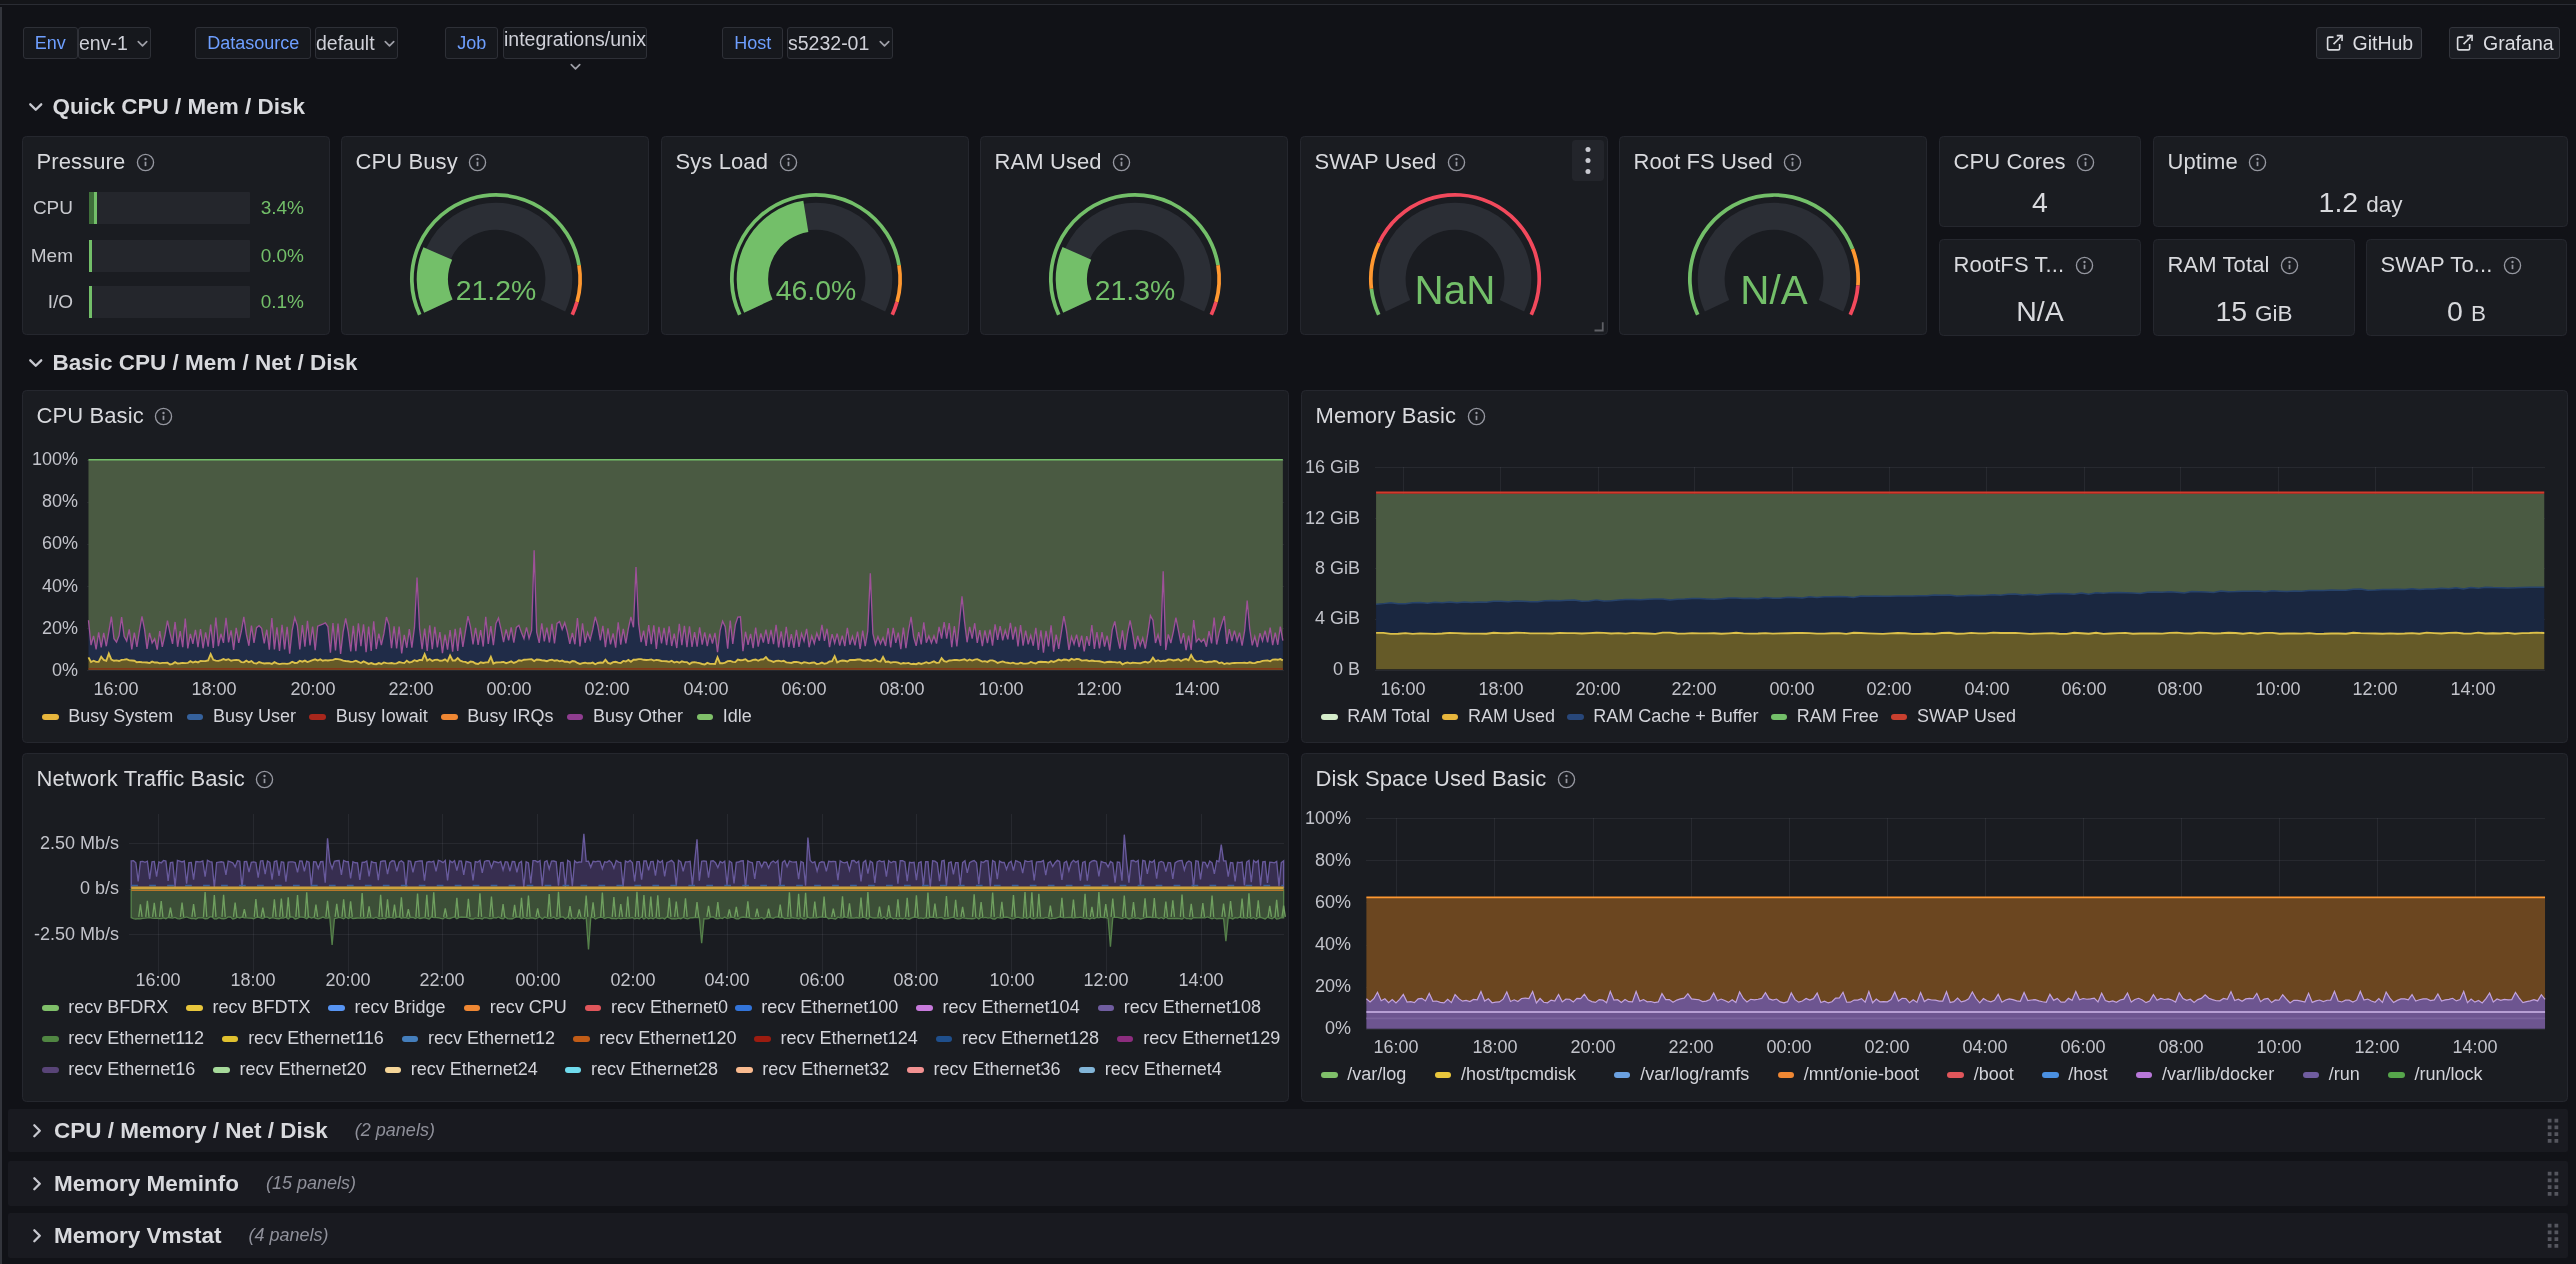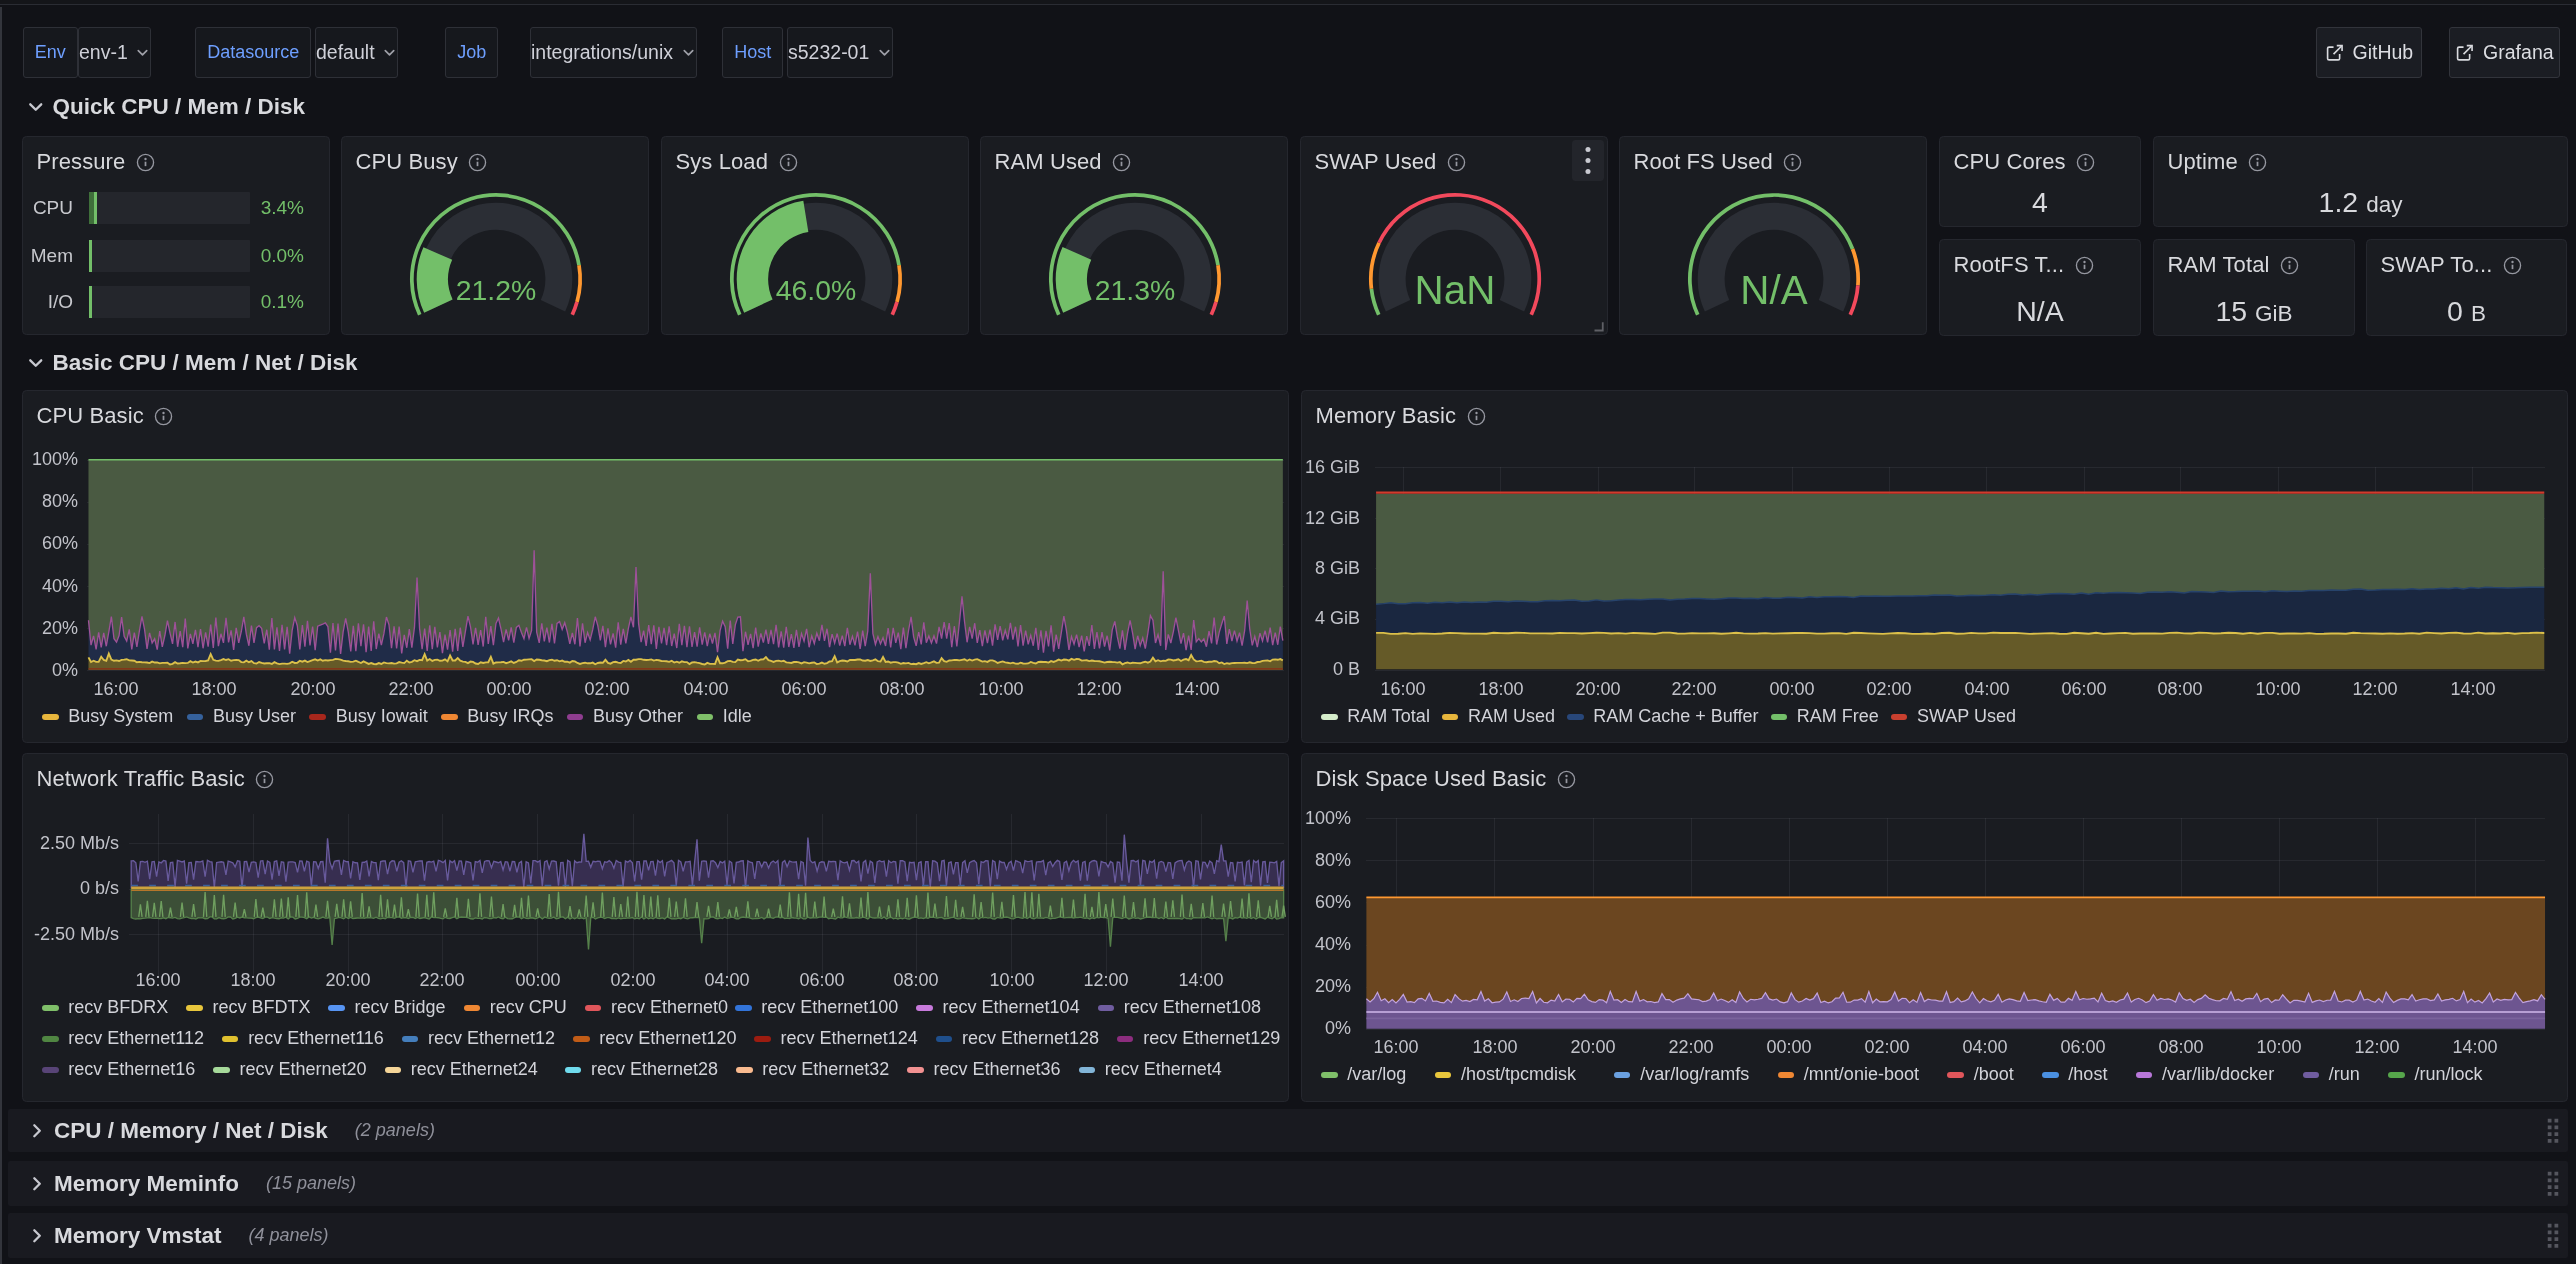--- a/index.html
+++ b/index.html
@@ -4,21 +4,21 @@
 * { margin:0; padding:0; box-sizing:border-box; }
 html,body { width:2576px; height:1264px; background:#111217; font-family:"Liberation Sans",sans-serif; overflow:hidden; }
 .abs { position:absolute; }
 .panel { position:absolute; background:#1A1C21; border:0.7px solid #25272e; border-radius:4.5px; }
 .ptitle { position:absolute; left:13.5px; top:12px; display:flex; align-items:center; gap:10.5px; font-size:22px; font-weight:500; color:#d8d9dd; letter-spacing:0.1px; }
 .vlabel { position:absolute; font-size:18px; color:#c2c3ca; text-align:right; }
 .xlabel { position:absolute; font-size:18px; color:#c2c3ca; text-align:center; width:90px; }
 .legend { position:absolute; display:flex; align-items:center; font-size:18px; color:#d2d3d9; white-space:nowrap; }
 .litem { display:flex; align-items:center; margin-right:13.5px; white-space:nowrap; }
 .pill { width:16.5px; height:6px; border-radius:3px; margin-right:9.7px; flex:none; }
-.box { position:absolute; top:27px; height:51px; background:#16181d; border:0.7px solid #2e3037; border-radius:3px; display:flex; align-items:center; font-size:18px; }
+.box { position:absolute; top:27px; height:32px; background:#16181d; border:0.7px solid #2e3037; border-radius:3px; display:flex; align-items:center; font-size:18px; }
 .lbox { color:#6E9FFF; padding:0 11.2px; font-weight:500; }
 .vbox { color:#cfd0d8; padding:0 0; gap:7.5px; font-size:19.5px; }
 .statv { position:absolute; width:100%; text-align:center; color:#d8d9dd; font-weight:500; font-size:28.5px; }
 .rowtitle { position:absolute; display:flex; align-items:center; gap:7.5px; color:#d8d9dd; font-size:22.5px; font-weight:600; }
 .rowbar { position:absolute; left:7.5px; width:2560px; background:#191a20; border-radius:2.2px; display:flex; align-items:center; padding-left:19.5px; gap:7.5px; color:#d8d9dd; font-size:22.5px; font-weight:600; }
 .pcount { font-size:18px; color:#8f909a; font-style:italic; font-weight:400; margin-left:19.5px; }
 .gridline { position:absolute; background:rgba(204,204,220,0.08); }
 </style></head>
 <body>
 <div class="abs" style="left:0;top:0;width:2576px;height:5.2px;background:#141519;border-bottom:1.5px solid #2a2c33"></div>
@@ -31,21 +31,21 @@
     </svg>
   </div>
 <div class="box lbox" style="left:195px">Datasource</div>
 <div class="box vbox" style="left:315px;">
     <span>default</span>
     <svg width="15" height="15" viewBox="0 0 16 16" style="flex:none">
       <path d="M3.5 6 8 10.5 12.5 6" fill="none" stroke="#9fa0a8" stroke-width="1.8" stroke-linecap="round" stroke-linejoin="round"></path>
     </svg>
   </div>
 <div class="box lbox" style="left:445px">Job</div>
-<div class="box vbox" style="left:530px;">
+<div class="box vbox" style="left:503px;flex-direction:column;">
     <span>integrations/unix</span>
     <svg width="15" height="15" viewBox="0 0 16 16" style="flex:none">
       <path d="M3.5 6 8 10.5 12.5 6" fill="none" stroke="#9fa0a8" stroke-width="1.8" stroke-linecap="round" stroke-linejoin="round"></path>
     </svg>
   </div>
 <div class="box lbox" style="left:722px">Host</div>
 <div class="box vbox" style="left:787px;">
     <span>s5232-01</span>
     <svg width="15" height="15" viewBox="0 0 16 16" style="flex:none">
       <path d="M3.5 6 8 10.5 12.5 6" fill="none" stroke="#9fa0a8" stroke-width="1.8" stroke-linecap="round" stroke-linejoin="round"></path>

